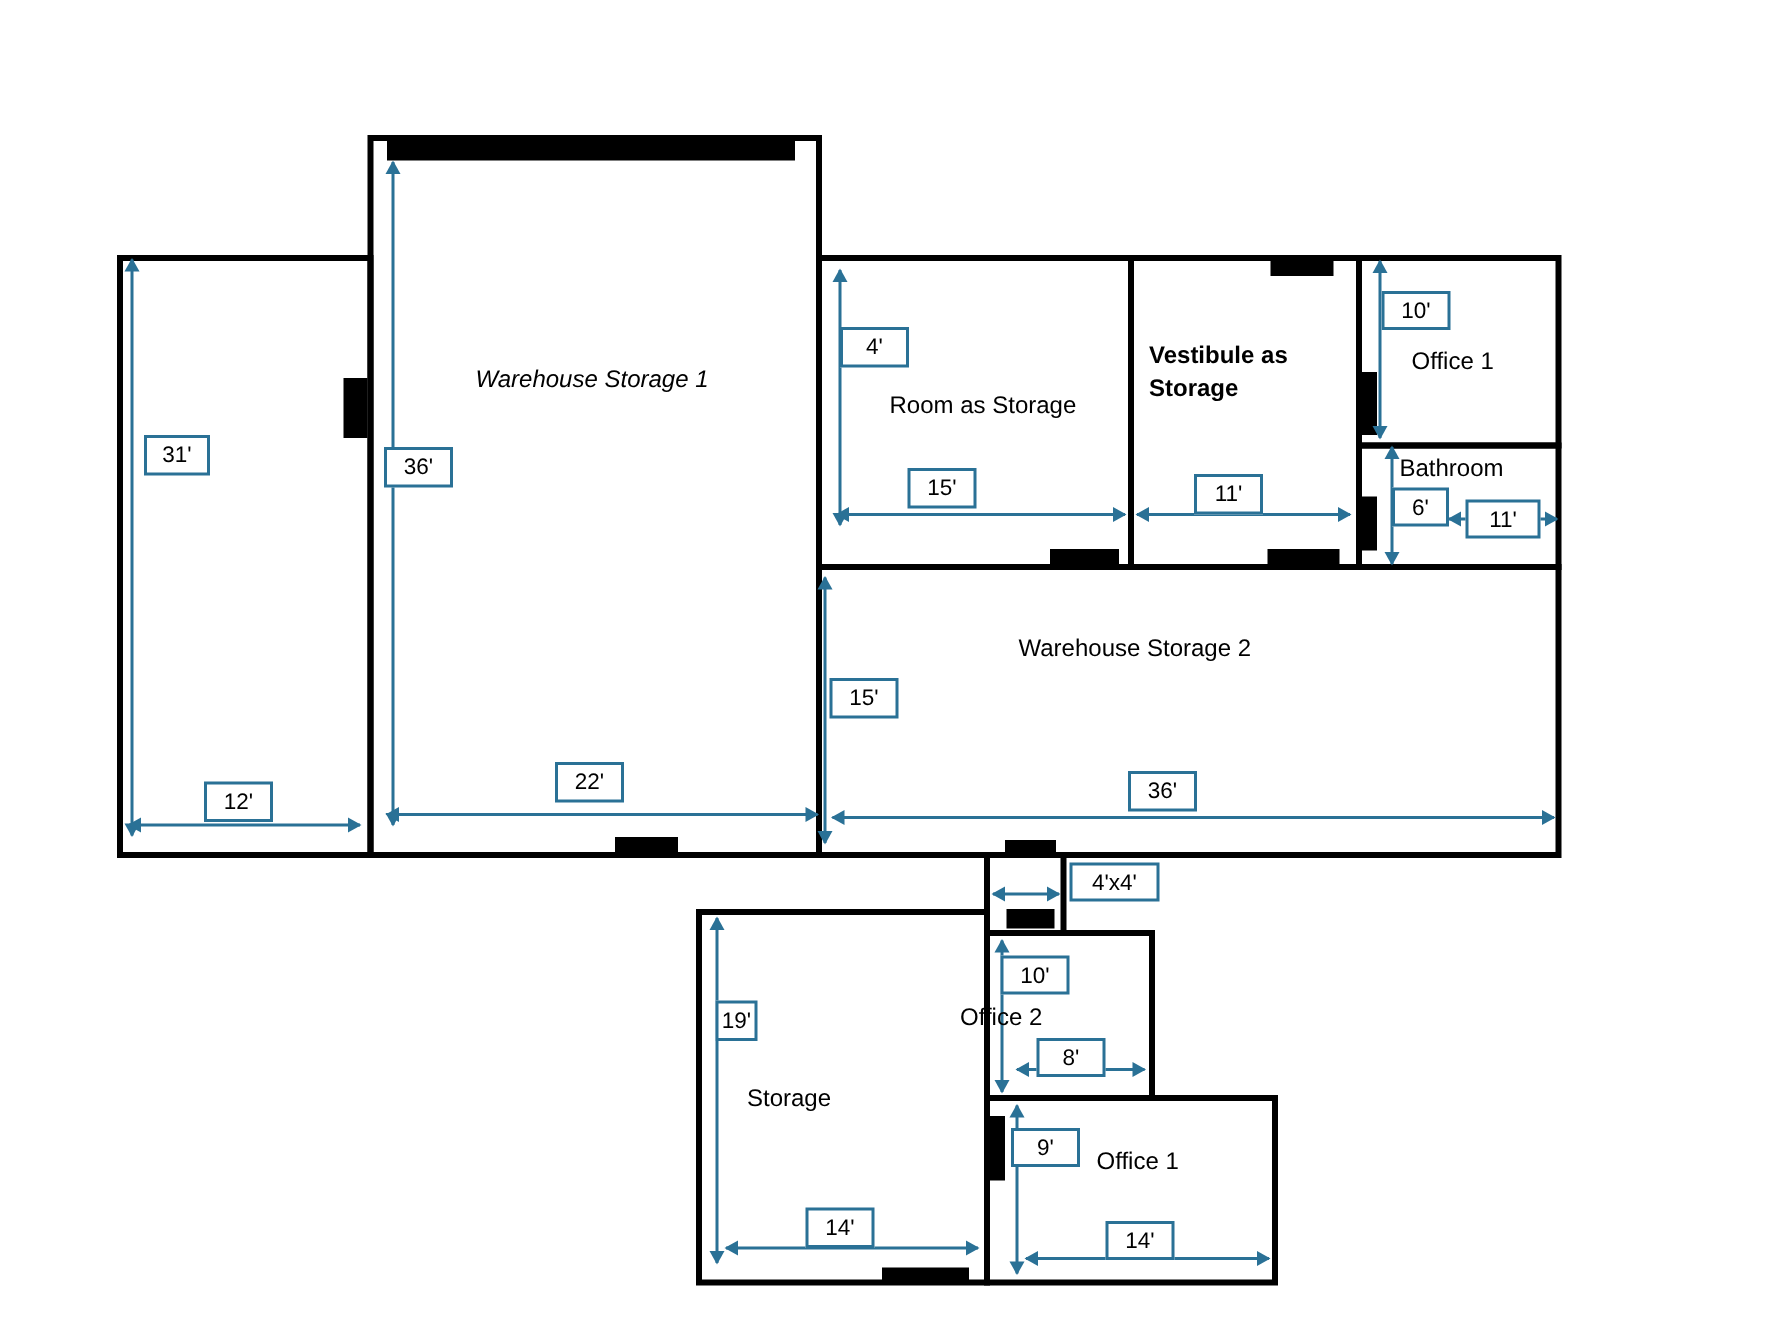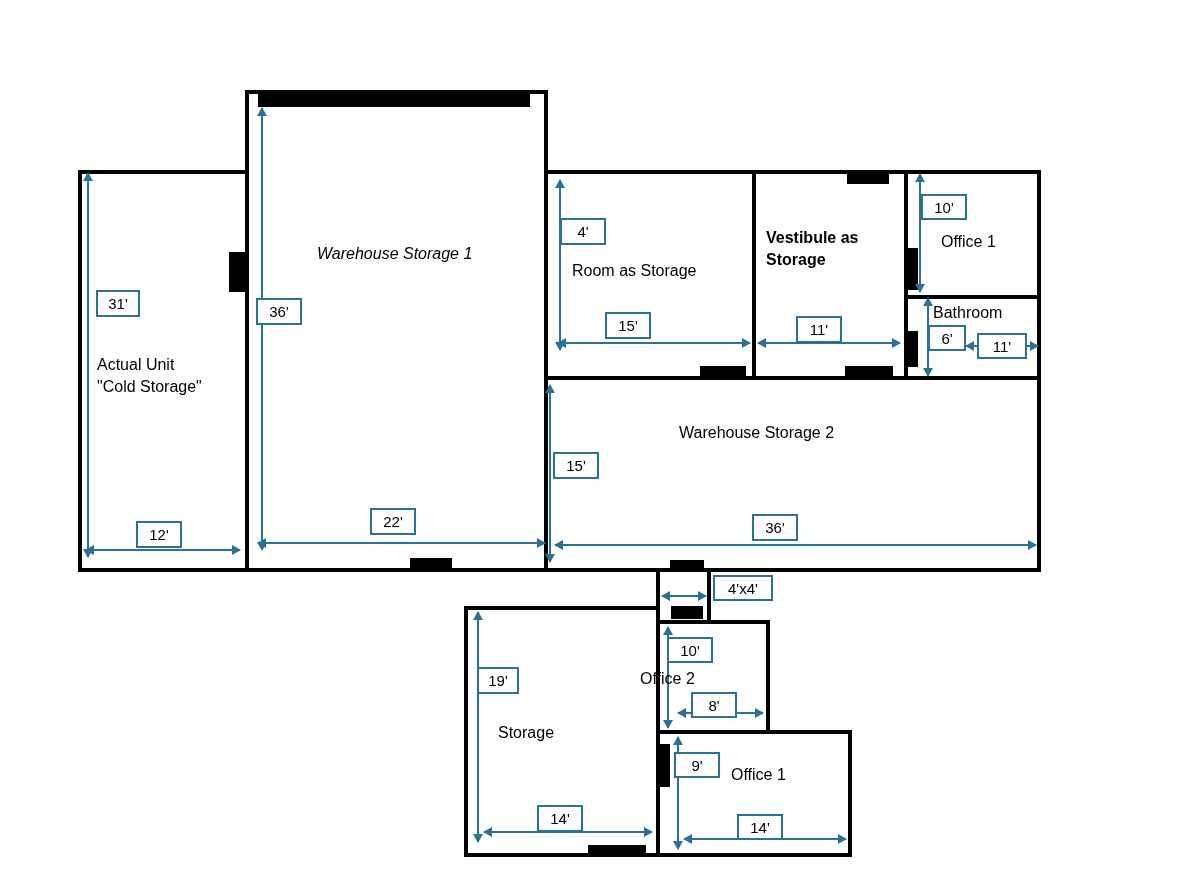--- a/index.html
+++ b/index.html
@@ -93,25 +93,21 @@
   <div class="door" style="left:845px;top:366px;width:48px;height:12px;"></div>
   <div class="door" style="left:904px;top:248px;width:14px;height:42px;"></div>
   <div class="door" style="left:904px;top:331px;width:14px;height:36px;"></div>
   <div class="door" style="left:410px;top:558px;width:42px;height:12px;"></div>
   <div class="door" style="left:670px;top:560px;width:34px;height:11px;"></div>
   <div class="door" style="left:671px;top:606px;width:32px;height:13px;"></div>
   <div class="door" style="left:656px;top:744px;width:14px;height:43px;"></div>
   <div class="door" style="left:588px;top:845px;width:58px;height:11px;"></div>
 
   <div class="rlabel" style="left:317px;top:243px;font-style:italic;">Warehouse Storage 1</div>
-  <div class="rlabel" style="left:97px;top:354px;">
-    <div>Actual Unit</div>
-    <div>"Cold Storage"</div>
-  </div>
-  <div class="rlabel" style="left:572px;top:260px;">Room as Storage</div>
+  <div class="rlabel" style="left:593px;top:260px;">Room as Storage</div>
   <div class="rlabel" style="left:766px;top:227px;font-weight:bold;">
     <div>Vestibule as</div>
     <div>Storage</div>
   </div>
   <div class="rlabel" style="left:941px;top:231px;">Office 1</div>
   <div class="rlabel" style="left:933px;top:302px;">Bathroom</div>
   <div class="rlabel" style="left:679px;top:422px;">Warehouse Storage 2</div>
   <div class="rlabel" style="left:498px;top:722px;">Storage</div>
   <div class="rlabel" style="left:640px;top:668px;">Office 2</div>
   <div class="rlabel" style="left:731px;top:764px;">Office 1</div>
@@ -142,20 +138,20 @@
   <div class="dim" style="left:370px;top:508px;width:46px;height:27px;">22'</div>
   <div class="dim" style="left:560px;top:218px;width:46px;height:27px;">4'</div>
   <div class="dim" style="left:605px;top:312px;width:46px;height:27px;">15'</div>
   <div class="dim" style="left:796px;top:316px;width:46px;height:27px;">11'</div>
   <div class="dim" style="left:921px;top:194px;width:46px;height:26px;">10'</div>
   <div class="dim" style="left:928px;top:325px;width:38px;height:26px;">6'</div>
   <div class="dim" style="left:977px;top:333px;width:50px;height:26px;">11'</div>
   <div class="dim" style="left:553px;top:452px;width:46px;height:27px;">15'</div>
   <div class="dim" style="left:752px;top:514px;width:46px;height:27px;">36'</div>
   <div class="dim" style="left:713px;top:575px;width:60px;height:26px;">4'x4'</div>
-  <div class="dim" style="left:477px;top:667px;width:42px;height:27px;">19'</div>
+  <div class="dim" style="left:477px;top:667px;width:28px;height:27px;">19'</div>
   <div class="dim" style="left:537px;top:805px;width:46px;height:27px;">14'</div>
   <div class="dim" style="left:667px;top:637px;width:46px;height:26px;">10'</div>
   <div class="dim" style="left:691px;top:692px;width:46px;height:26px;">8'</div>
   <div class="dim" style="left:674px;top:752px;width:46px;height:26px;">9'</div>
   <div class="dim" style="left:737px;top:814px;width:46px;height:26px;">14'</div>
 
 </div>
 
 </body></html>

